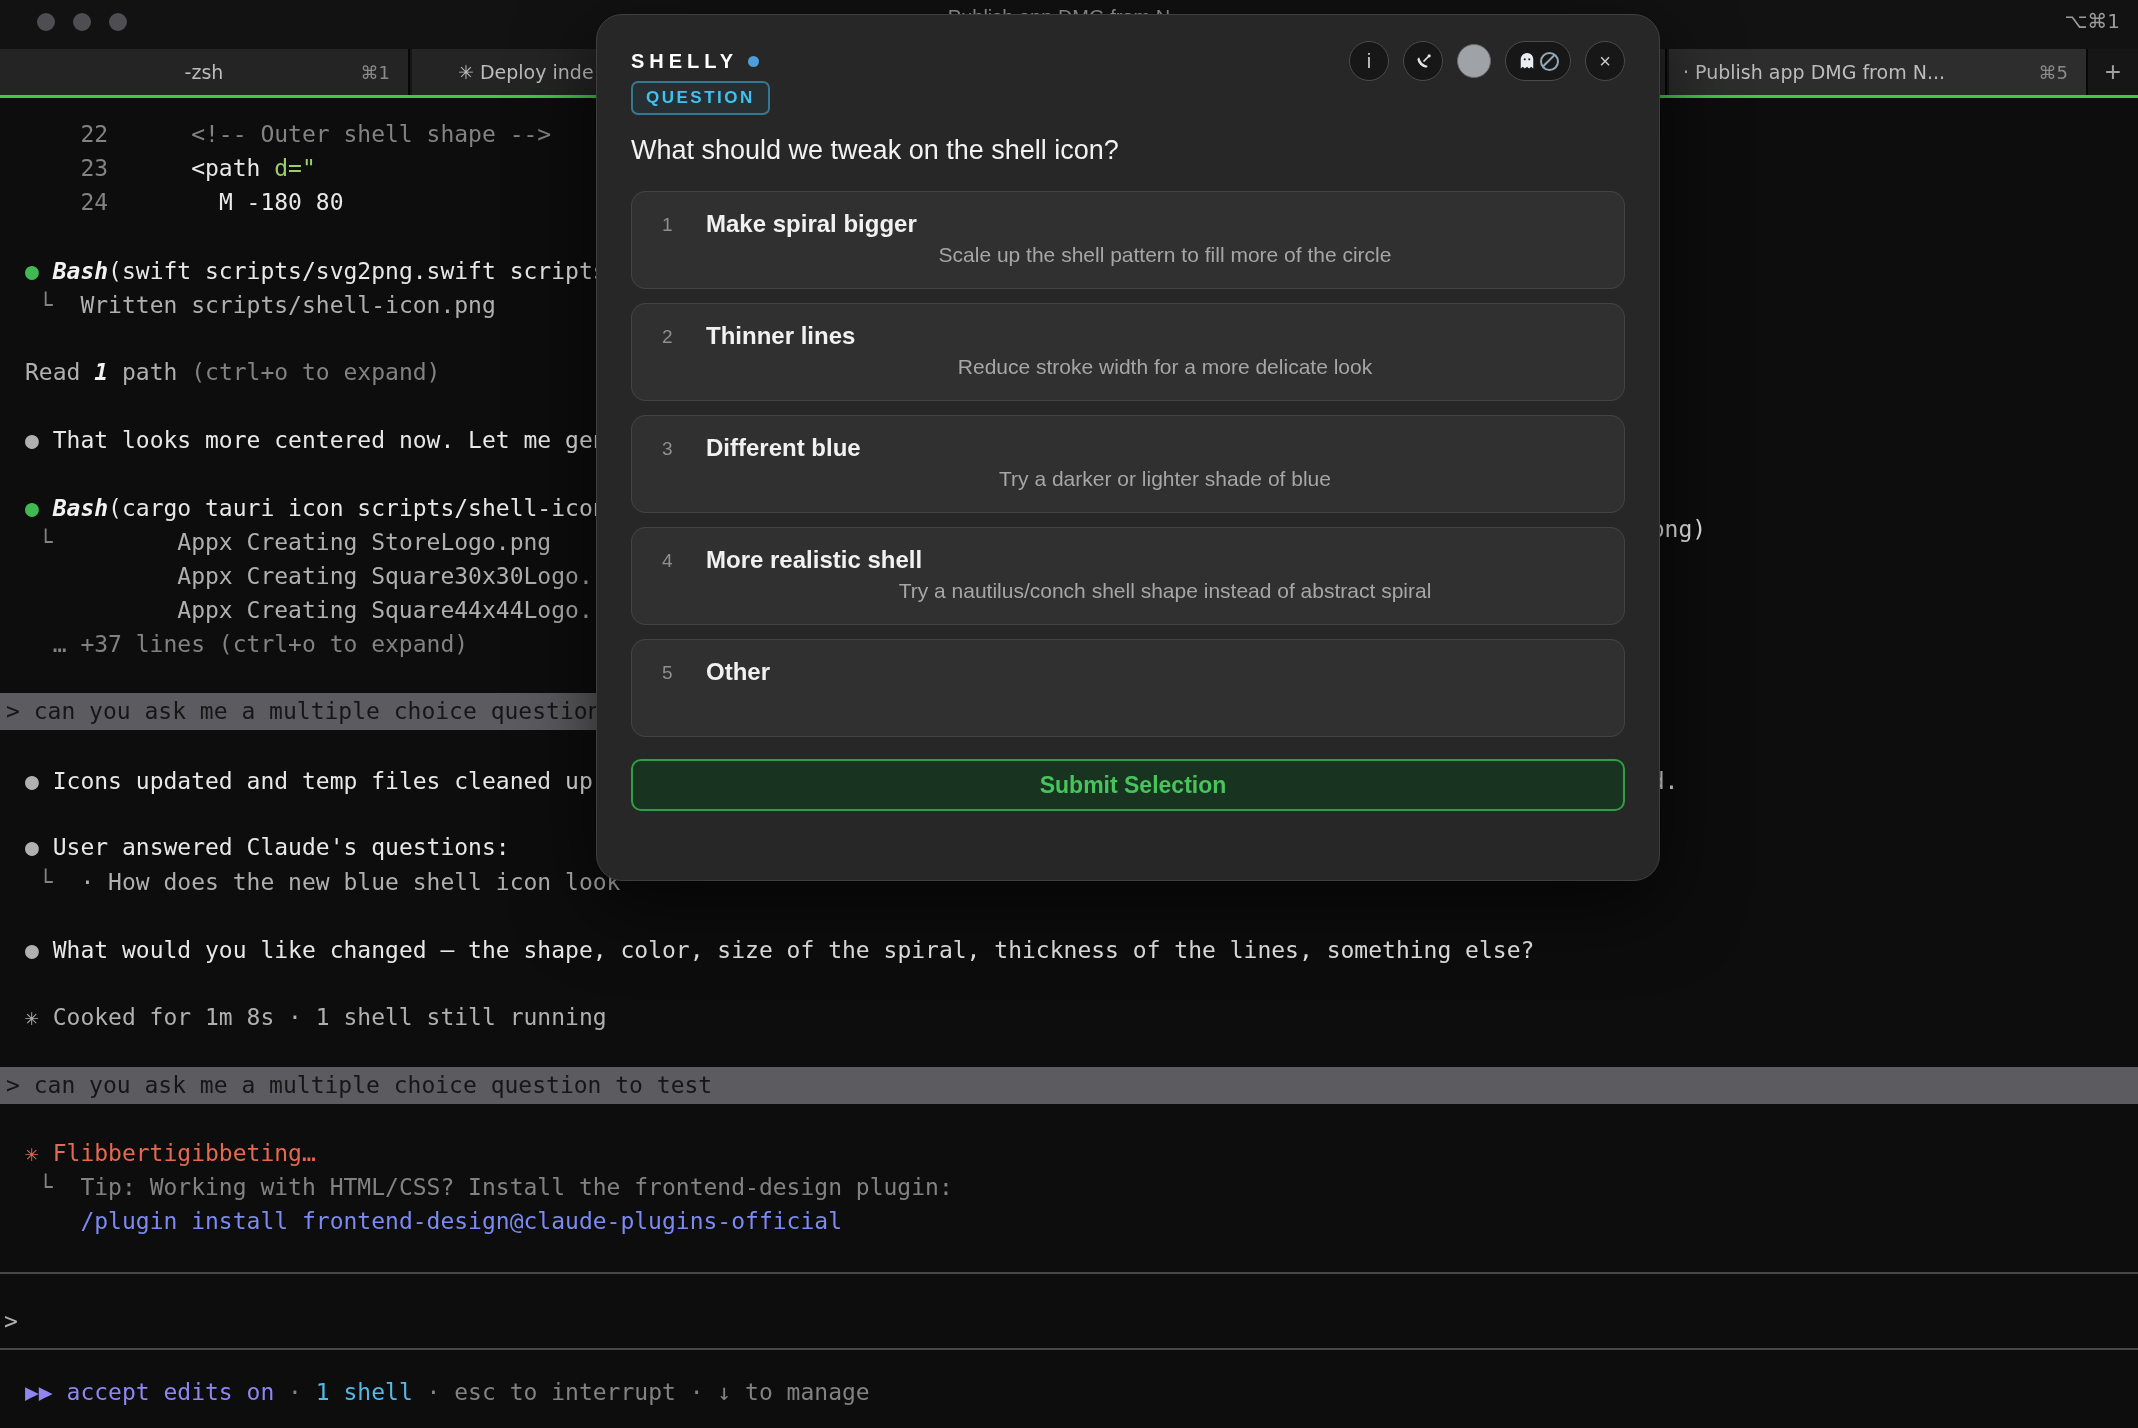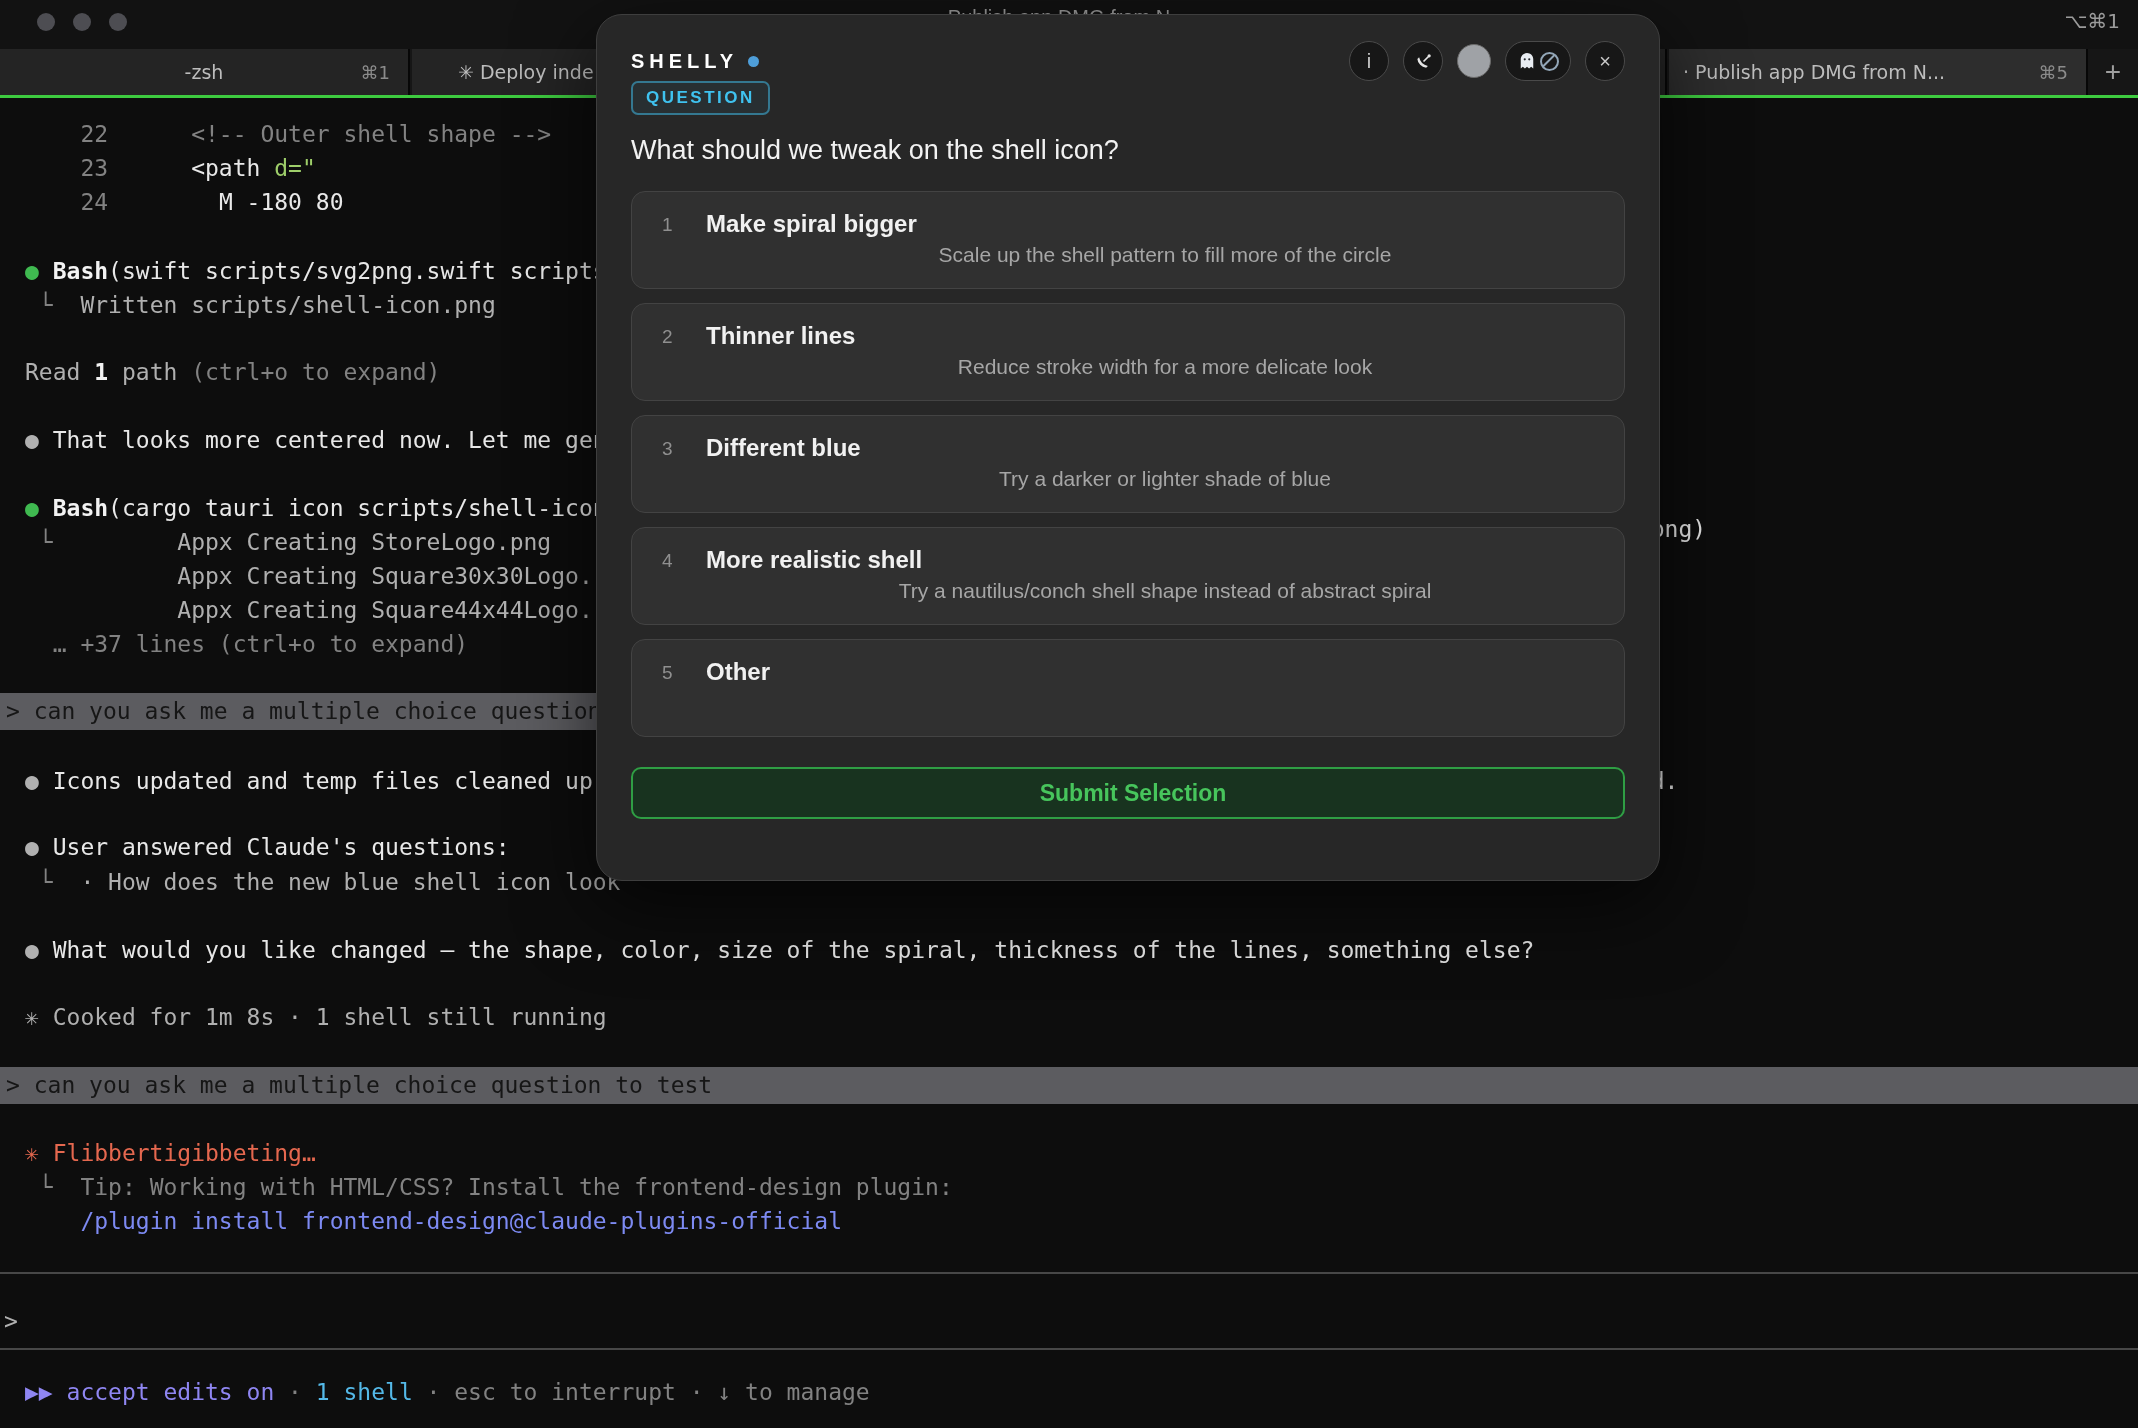--- a/index.html
+++ b/index.html
@@ -21,21 +21,21 @@
   .tab1 .tab-label{position:absolute;left:50%;transform:translateX(-50%);text-align:right;}
   .tab2{left:412px;width:588px;padding-left:46px;}
   .tab3{left:1002px;width:665px;}
   .tab4{left:1669px;width:419px;padding-left:14px;background:#2d2d2d;}
   .plus{position:absolute;left:2088px;top:0;width:50px;height:46px;color:#9f9f9f;font-size:28px;display:flex;align-items:center;justify-content:center;}
   
   .term{position:absolute;inset:0;z-index:1;font-family:"DejaVu Sans Mono","DejaVu Sans",monospace;font-size:23px;}
   .tl{position:absolute;left:25px;white-space:pre;line-height:34px;height:34px;}
   .tl.bar{left:0;background:#5c5c60;height:37px;line-height:37px;padding-left:6px;box-sizing:border-box;}
   .tl.sep{left:0;width:2138px;height:0;border-top:2px solid #474747;}
-  .c-w{color:#e8e8e8;} .c-wb{color:#f2f2f2;font-weight:bold;}
+  .c-w{color:#e8e8e8;} .c-wb{color:#f2f2f2;font-weight:bold;font-style:italic;}
   .c-g{color:#b0b0b0;} .c-gd{color:#828282;}
   .c-grn{color:#3fb950;} .c-gc{color:#9ece6a;}
   .c-org{color:#e5684f;} .c-blu{color:#7d8af2;}
   .c-vio{color:#8f86f2;} .c-cyn{color:#54b9e8;}
   .c-bar{color:#161616;}
   
   .modal{position:absolute;left:596px;top:14px;width:1064px;height:867px;background:#272727;
     border:1px solid #3e3e3e;border-radius:26px;box-shadow:0 24px 80px rgba(0,0,0,.65);
     z-index:20;padding:0 34px;box-sizing:border-box;}
   .m-head{display:flex;align-items:center;justify-content:space-between;padding-top:26px;}
@@ -51,21 +51,21 @@
   .no-sign::after{content:'';position:absolute;left:-2px;top:6px;width:17px;height:2px;background:#93a7b8;transform:rotate(-45deg);}
   .m-badge{display:inline-block;font-size:17px;font-weight:bold;letter-spacing:2.5px;
     color:#3fc2ef;border:2px solid rgba(63,194,239,.5);background:rgba(63,194,239,.06);
     border-radius:7px;padding:5px 13px;}
   .m-question{margin-top:20px;font-size:27px;color:#f2f2f2;font-weight:500;}
   .m-options{margin-top:25px;display:flex;flex-direction:column;gap:14px;}
   .opt{position:relative;height:98px;background:#303030;border:1px solid #434343;border-radius:14px;box-sizing:border-box;}
   .opt-n{position:absolute;left:30px;top:22px;font-size:19px;color:#8f8f8f;}
   .opt-t{padding:18px 0 0 74px;font-size:24px;font-weight:bold;color:#f1f1f1;}
   .opt-d{padding:5px 0 0 74px;font-size:21px;color:#a6a6a6;text-align:center;}
-  .m-submit{display:block;margin-top:30px;width:100%;height:52px;background:#18331f;border:2px solid #2f9e44;
+  .m-submit{display:block;margin-top:22px;width:100%;height:52px;background:#18331f;border:2px solid #2f9e44;
     border-radius:10px;color:#47c55c;font-size:23px;font-weight:bold;font-family:"Liberation Sans",sans-serif;cursor:pointer;padding-left:16px;}
 </style>
 </head>
 <body>
 
 <div class="titlebar">
   <div class="traffic">
     <span class="light"></span>
     <span class="light"></span>
     <span class="light"></span>

